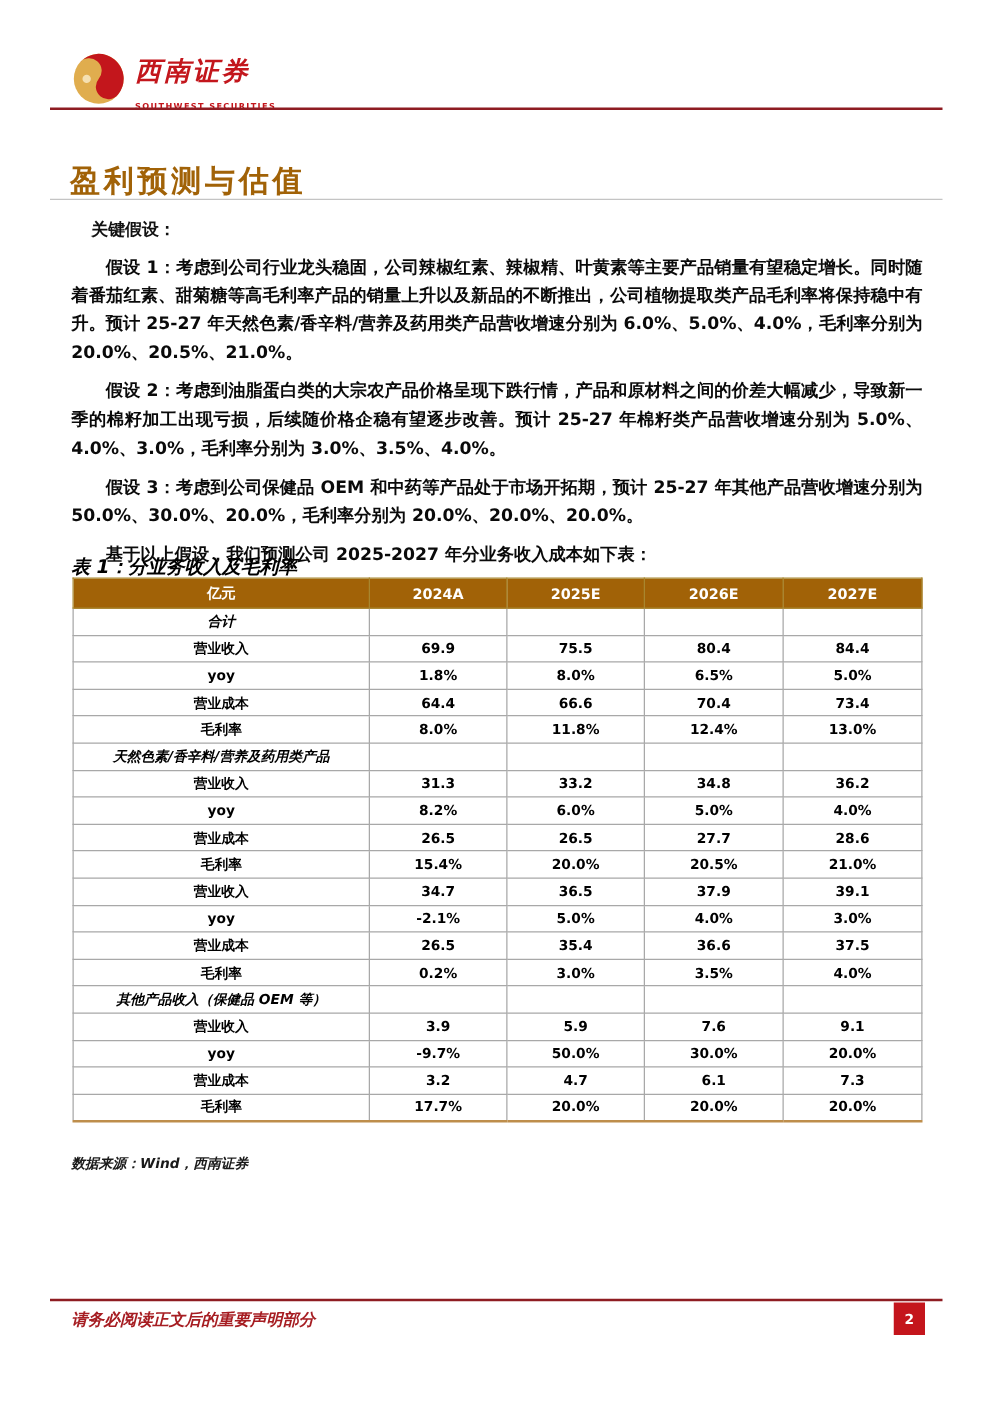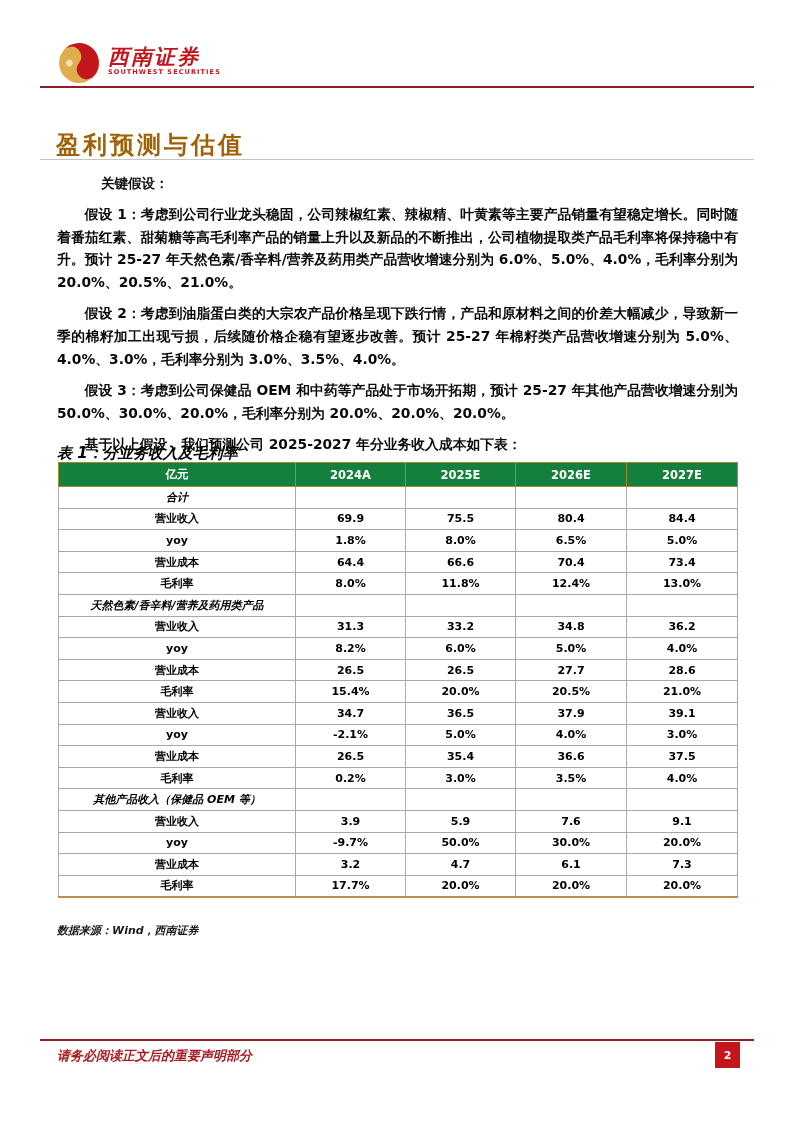--- a/index.html
+++ b/index.html
@@ -8,42 +8,42 @@
     position:relative; width:794px; height:1123px; margin:0 auto;
     background:#ffffff; overflow:hidden;
     font-family:"DejaVu Sans","Liberation Sans",sans-serif; color:#111;padding-left:36px;
   }
 
   
   .brand { position:absolute; left:58px; top:42px; display:flex; align-items:flex-start; }
   .brand-mark { width:42px; height:42px; }
   .brand-text { margin-left:8px; padding-top:4px; }
   .brand-cn { color:#c3161c; font-size:21px; font-weight:bold; letter-spacing:2px; line-height:22px; font-style:italic; }
-  .brand-en { color:#c3161c; font-size:6.5px; font-weight:bold; letter-spacing:1.1px; margin-top:0;text-align:right; }
+  .brand-en { color:#c3161c; font-size:6.5px; font-weight:bold; letter-spacing:1.1px; margin-top:13px;text-align:right; }
   .report-title { position:absolute; right:44px; top:64px; font-size:14.5px; font-weight:bold; font-style:italic; color:#000; }
   .header-rule { position:absolute; left:40px; top:86px; width:714px; height:2px; background:#8e1c22; }
 
   
   .section-title { position:absolute; left:56px; top:129px; font-size:24px; font-weight:bold; color:#a16207; letter-spacing:3px; }
   .section-title-rule { position:absolute; left:40px; top:159px; width:714px; height:1px; background:#c4c4c4; }
 
   
   .body-copy { position:absolute; left:57px; top:175px; width:681px; }
-  .key-label { font-size:13.5px; font-weight:bold; margin-left:44px; margin-bottom:10px; }
+  .key-label { font-size:13.5px; font-weight:bold; margin-left:16px; margin-bottom:10px; }
   .body-copy p {
     font-size:13.8px; font-weight:bold; line-height:22.6px;
     text-align:justify; text-indent:2em; margin-bottom:9px; color:#0a0a0a;
   }
 
   
   .table-caption { position:absolute; left:57px; top:444px; font-size:15px; font-weight:bold; font-style:italic; color:#000; }
   .table-wrap { position:absolute; left:58px; top:462px; }
   table.biz { border-collapse:collapse; table-layout:fixed; width:679px; }
   table.biz td, table.biz th { border:1px solid #a8a8a8; text-align:center; font-size:11px; font-weight:bold; height:21.6px; padding:1px 3px; color:#000; }
-  table.biz thead th { background:#15803d; color:#ffffff; border:1px solid #a8862f; height:24px; font-size:11.5px; }
+  table.biz thead th { background:#a16207; color:#ffffff; border:1px solid #a8862f; height:24px; font-size:11.5px; }
   table.biz tr:last-child td { border-bottom:2px solid #be8e4c; }
   td.section-label { font-style:italic; }
   .table-source { position:absolute; left:57px; top:923px; font-size:11px; font-weight:bold; font-style:italic; color:#1a1a1a; }
 
   
   .footer-rule { position:absolute; left:40px; top:1039px; width:714px; height:2px; background:#8e1c22; }
   .footer-note { position:absolute; left:57px; top:1047px; font-size:13px; font-weight:bold; font-style:italic; color:#a61d22; }
   .page-badge {
     position:absolute; left:715px; top:1042px; width:25px; height:26px;
     background:#c4151c; color:#ffffff; font-size:11px; font-weight:bold;

